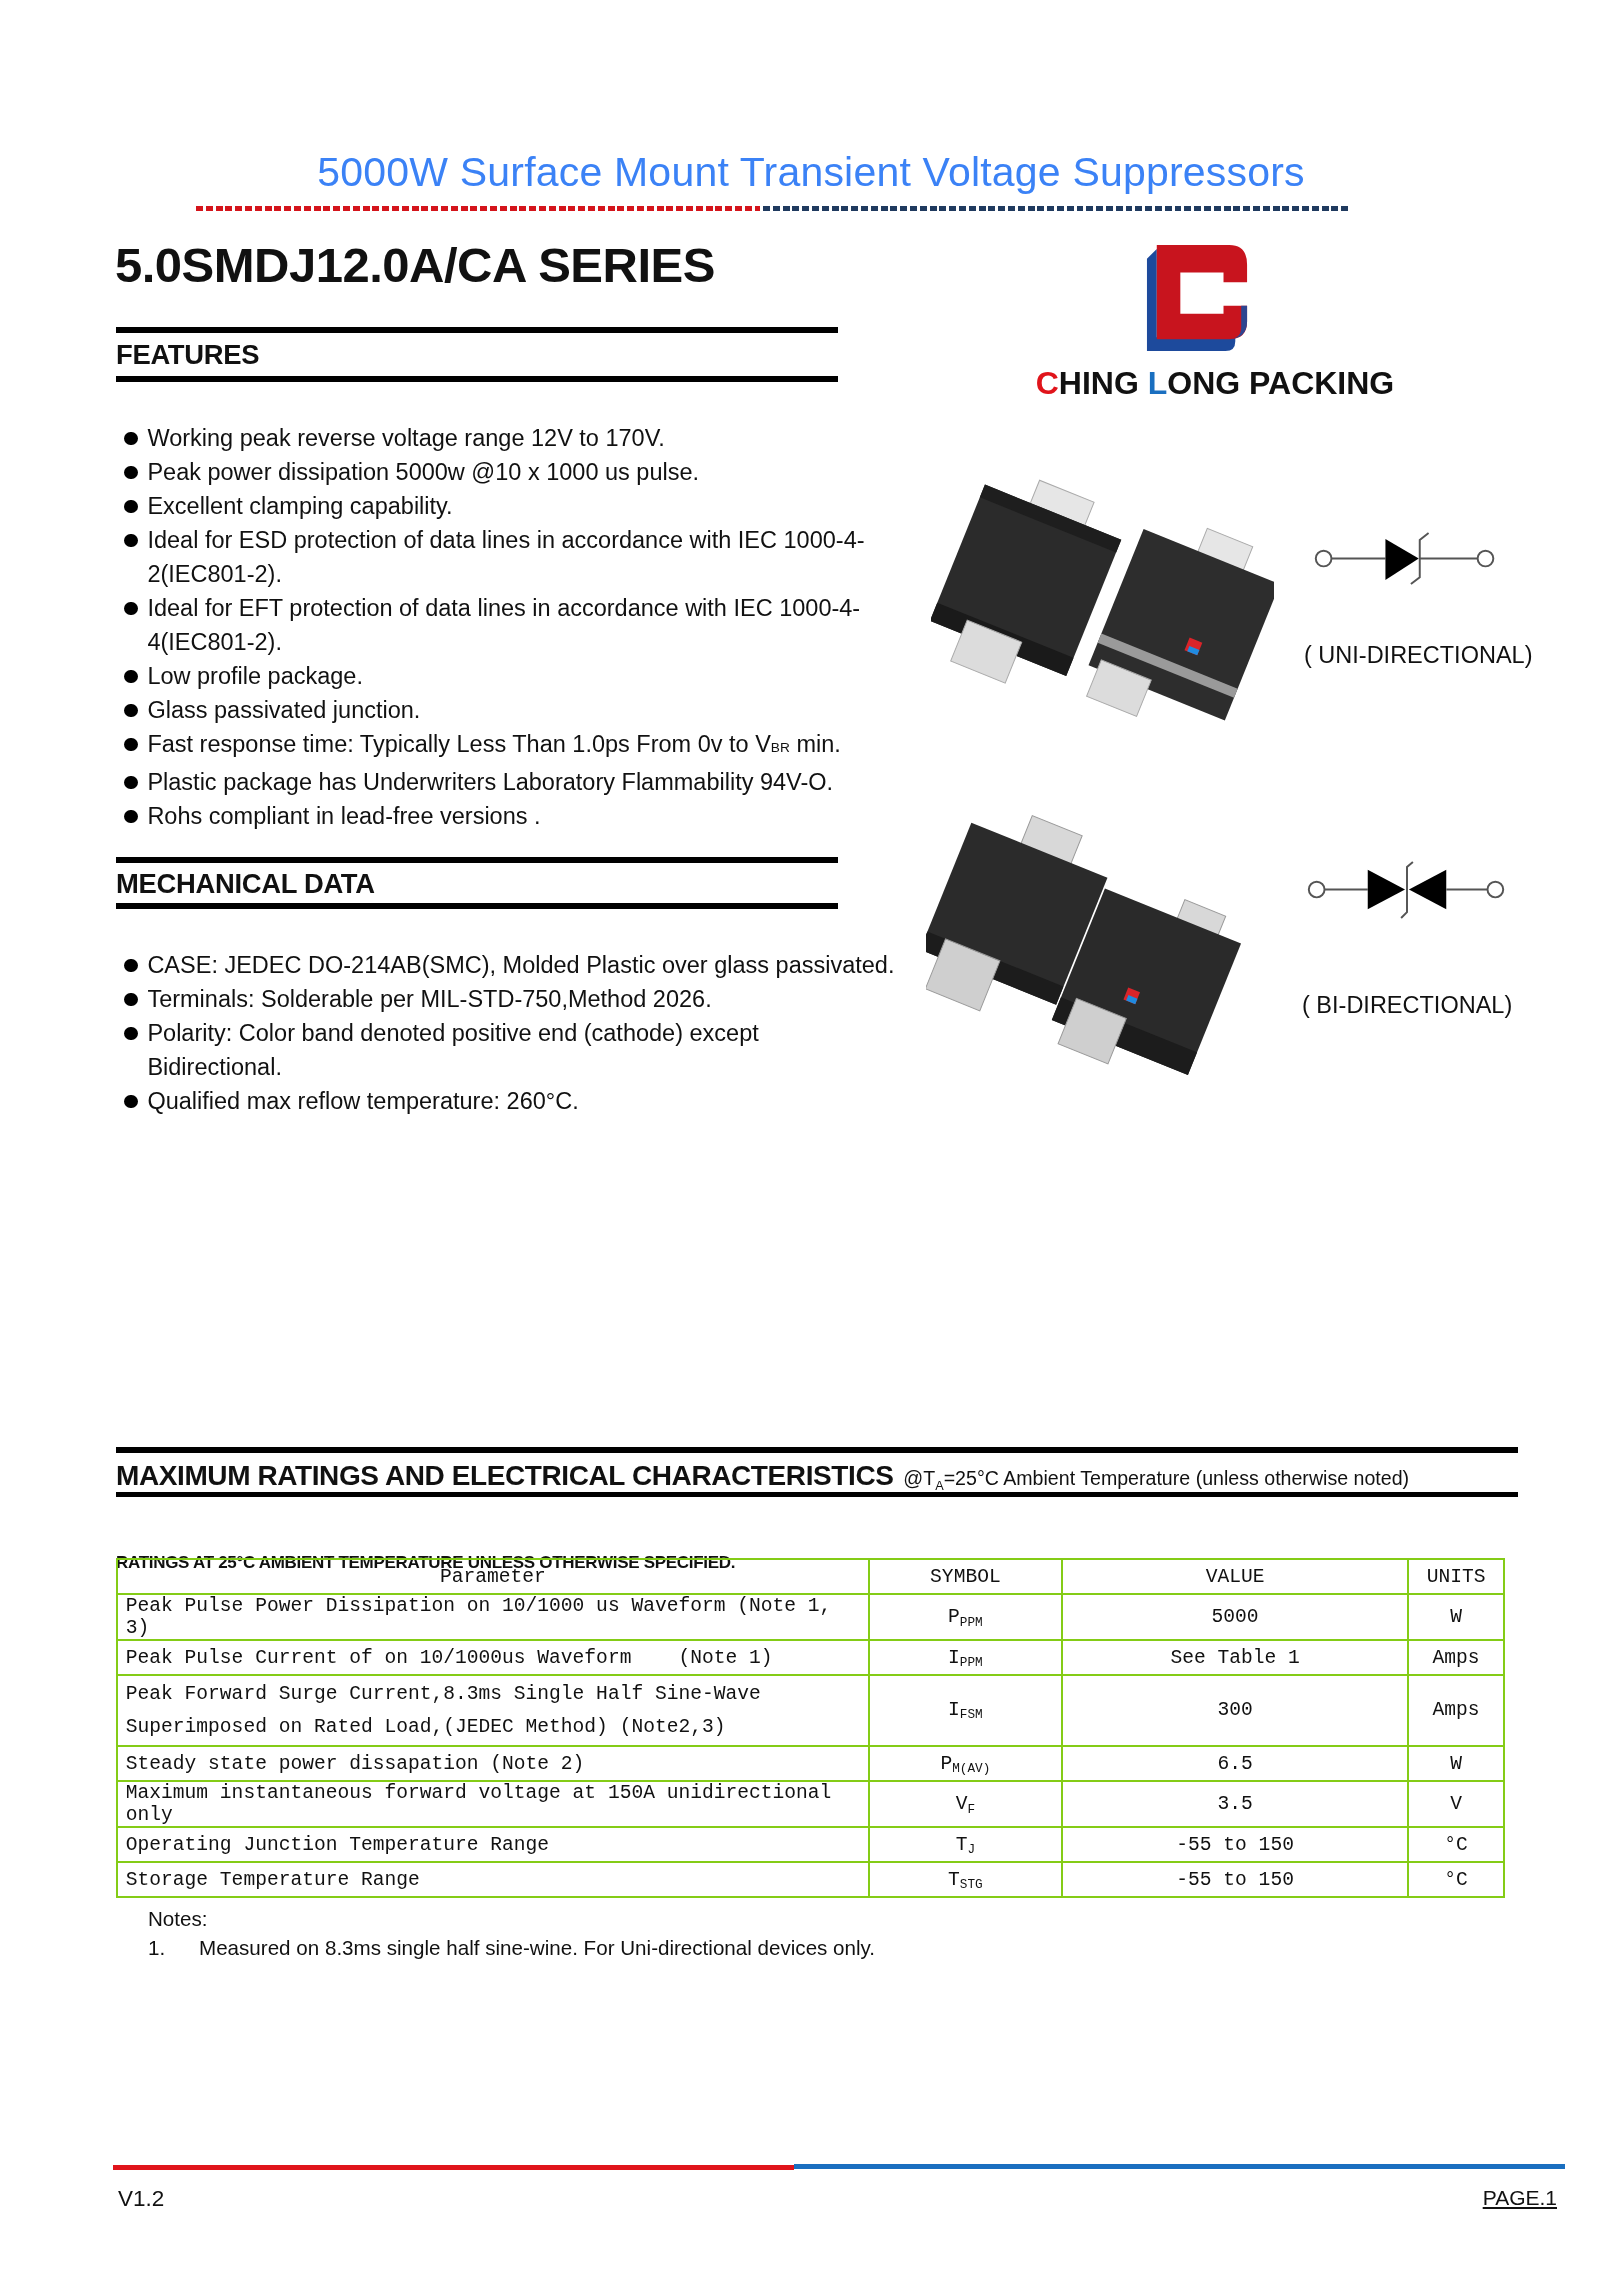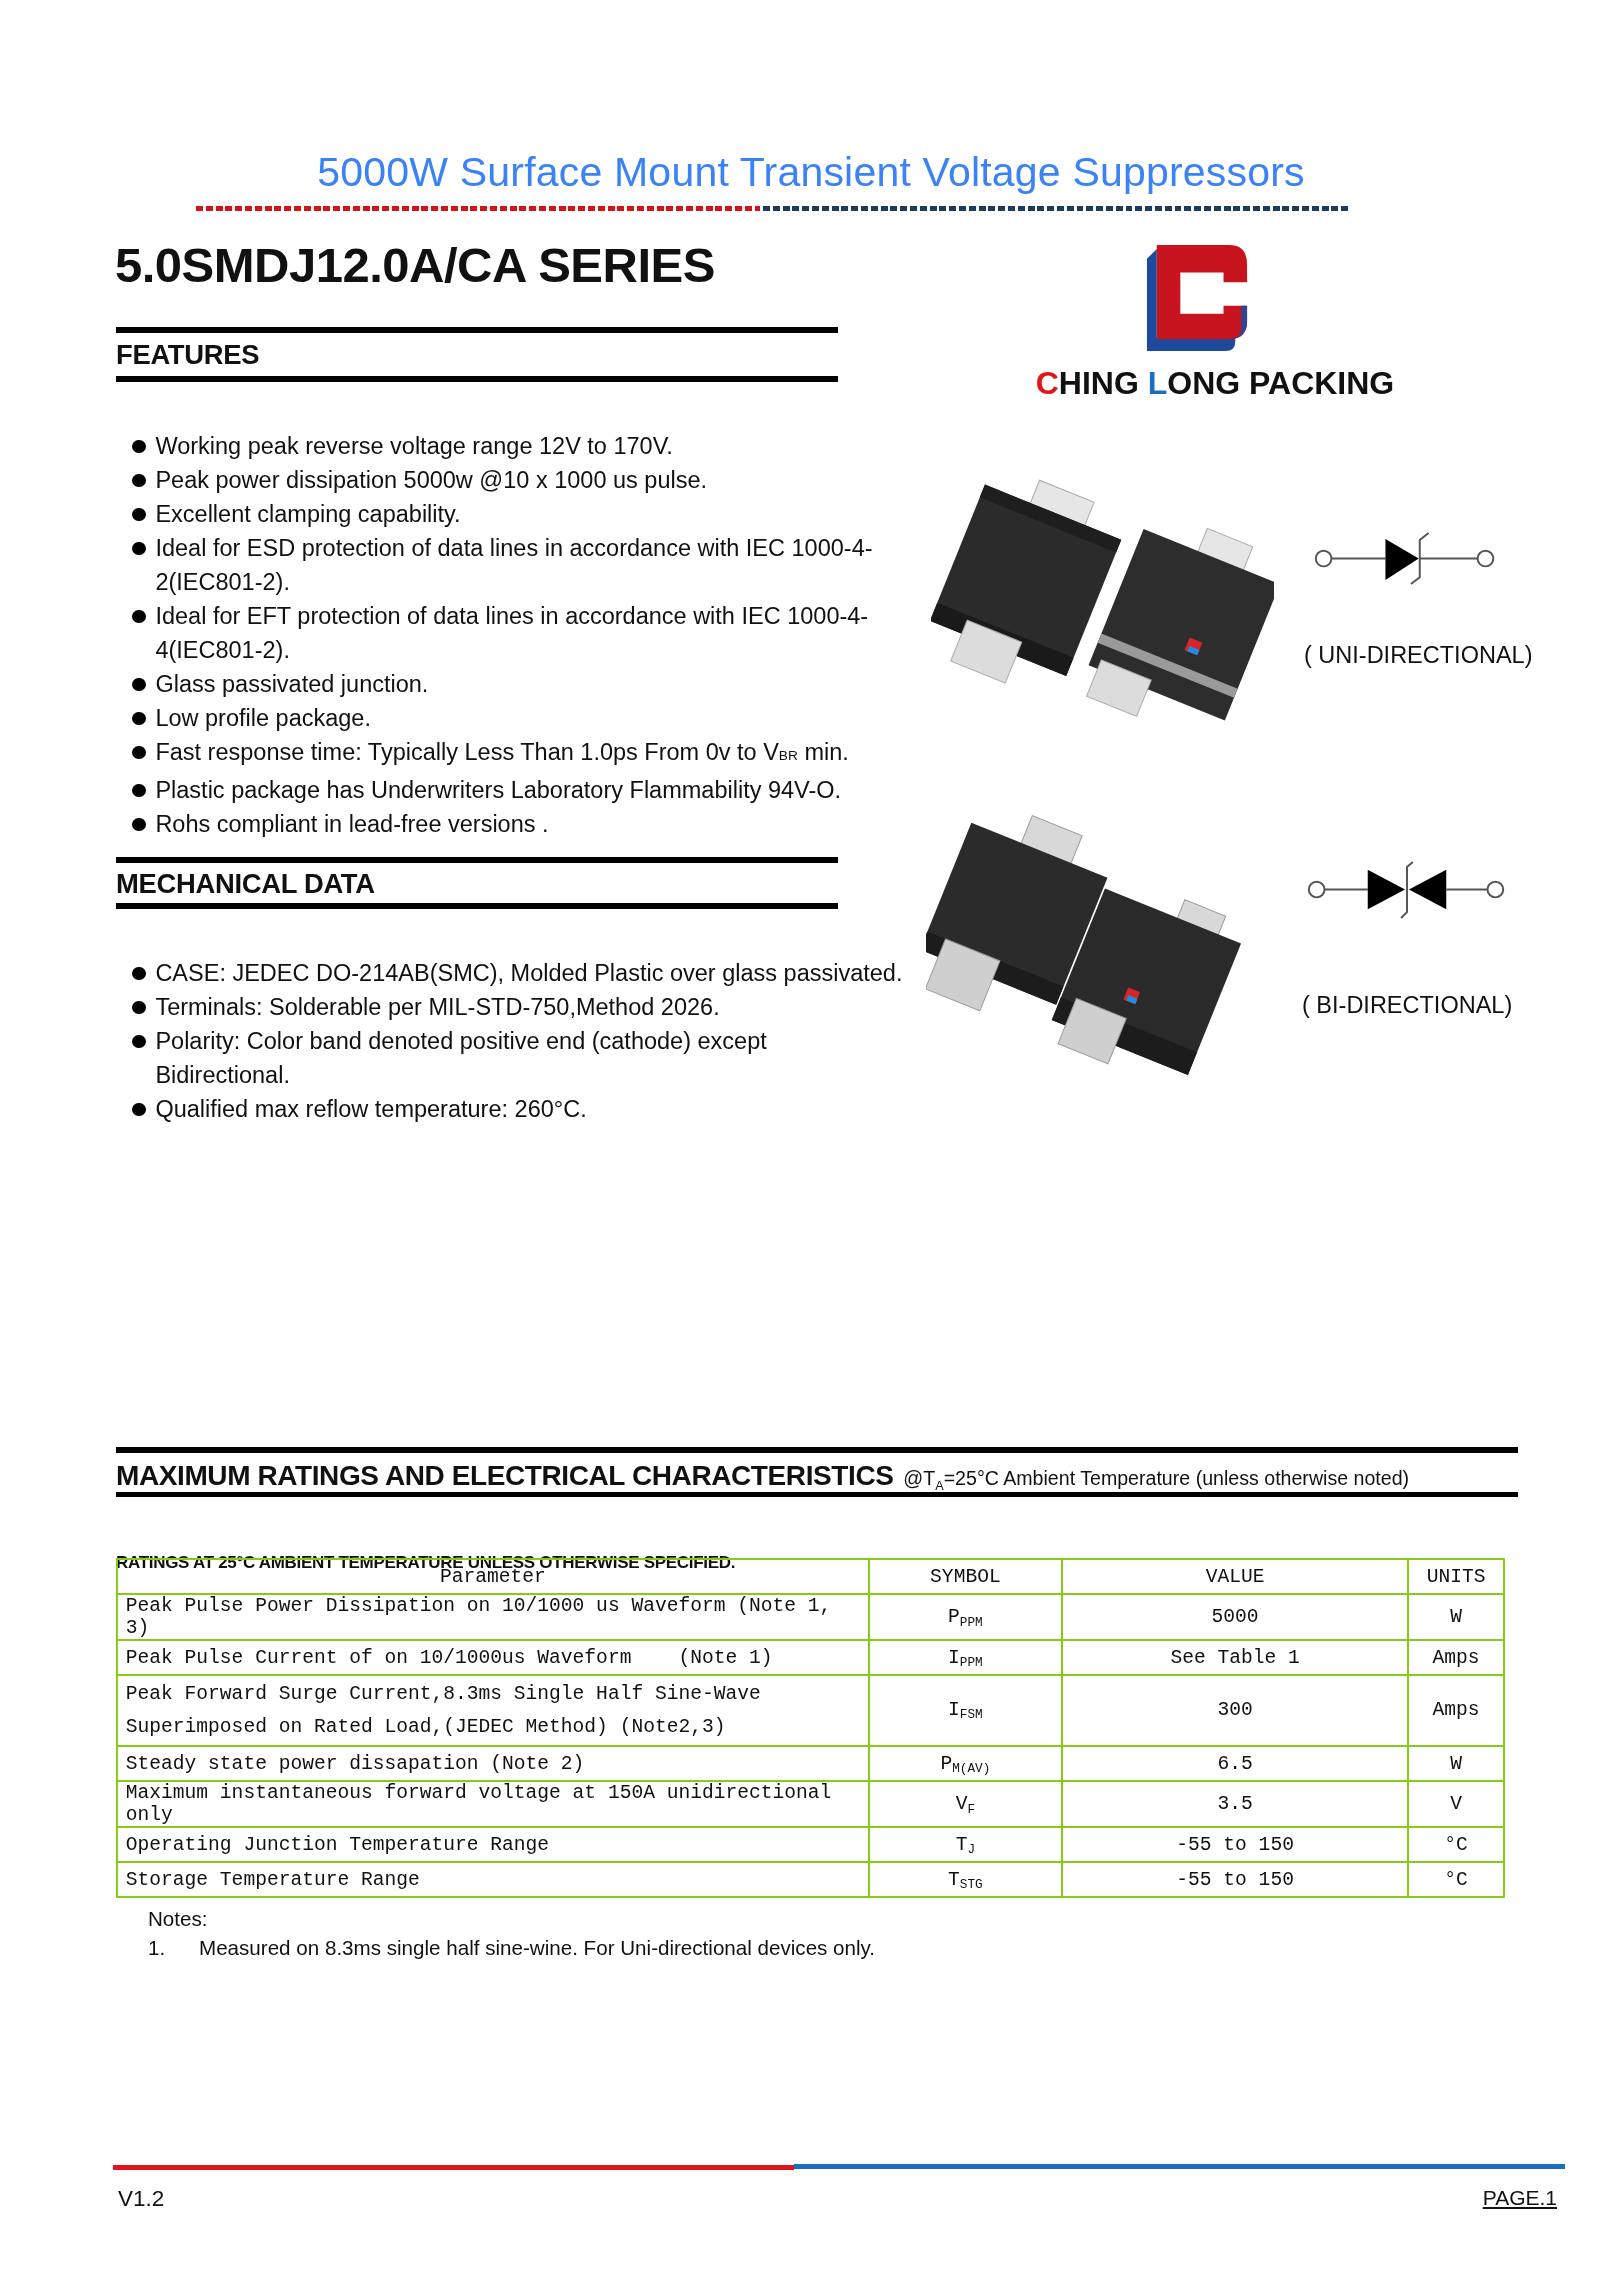--- a/index.html
+++ b/index.html
@@ -16,21 +16,21 @@
   .dots.navy { left: 763px; width: 588px;
     background: repeating-linear-gradient(90deg, #1f3a5f 0 6.9px, transparent 6.9px 9.8px); }
 
   .series-title { left: 115px; top: 237px; font-size: 49px; font-weight: bold; letter-spacing: -0.5px; }
 
   
   .bar { background: #000; height: 5.9px; }
   .sec-head { font-size: 27.4px; font-weight: bold; letter-spacing: -0.3px; }
 
   
-  .bullets { list-style: none; margin: 12px; padding: 0; font-size: 23.5px; line-height: 34px; }
+  .bullets { list-style: none; margin: 4px; padding: 0; font-size: 23.5px; line-height: 34px; }
   .bullets li { position: relative; padding-left: 27.4px; }
   .bullets li::before { content: ""; position: absolute; left: 3.9px; top: 10.8px; width: 13.7px; height: 13.7px;
                         border-radius: 50%; background: #000; }
   .bullets sub { font-size: 13.7px; vertical-align: baseline; }
 
   
   .brand-name { left: 1019px; width: 392px; top: 365px; text-align: center; font-size: 32px; font-weight: bold; letter-spacing: 0px; }
   .brand-name .c-red { color: #e0141b; }
   .brand-name .c-blue { color: #1a6fc0; }
 
@@ -84,22 +84,22 @@
 <div class="abs bar" style="left:116px; top:327px; width:722px;"></div>
 <div class="abs sec-head" style="left:116px; top:339px;">FEATURES</div>
 <div class="abs bar" style="left:116px; top:376px; width:722px;"></div>
 
 <ul class="abs bullets" style="left:116px; top:417px; width:794px;">
   <li>Working peak reverse voltage range 12V to 170V.</li>
   <li>Peak power dissipation 5000w @10 x 1000 us pulse.</li>
   <li>Excellent clamping capability.</li>
   <li>Ideal for ESD protection of data lines in accordance with IEC 1000-4-2(IEC801-2).</li>
   <li>Ideal for EFT protection of data lines in accordance with IEC 1000-4-4(IEC801-2).</li>
+  <li>Low profile package.</li>
   <li>Glass passivated junction.</li>
-  <li>Low profile package.</li>
   <li><span>Fast response time: Typically Less Than 1.0ps From 0v to V</span><sub>BR</sub><span> min.</span></li>
   <li>Plastic package has Underwriters Laboratory Flammability 94V-O.</li>
   <li>Rohs compliant in lead-free versions .</li>
 </ul>
 
 <div class="abs bar" style="left:116px; top:857px; width:722px;"></div>
 <div class="abs sec-head" style="left:116px; top:868px;">MECHANICAL DATA</div>
 <div class="abs bar" style="left:116px; top:903px; width:722px;"></div>
 
 <ul class="abs bullets" style="left:116px; top:944px; width:784px;">

